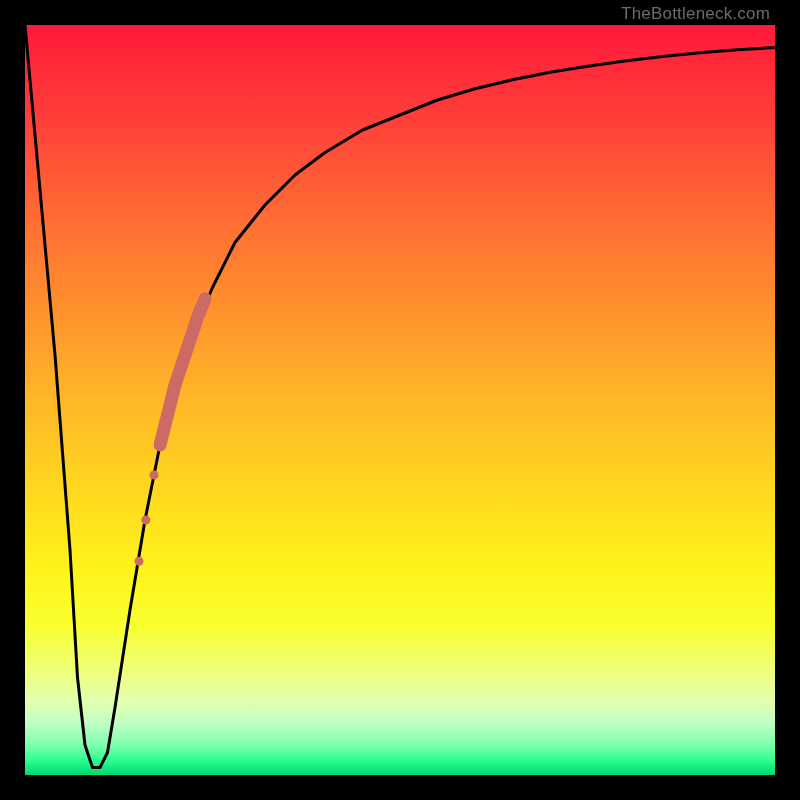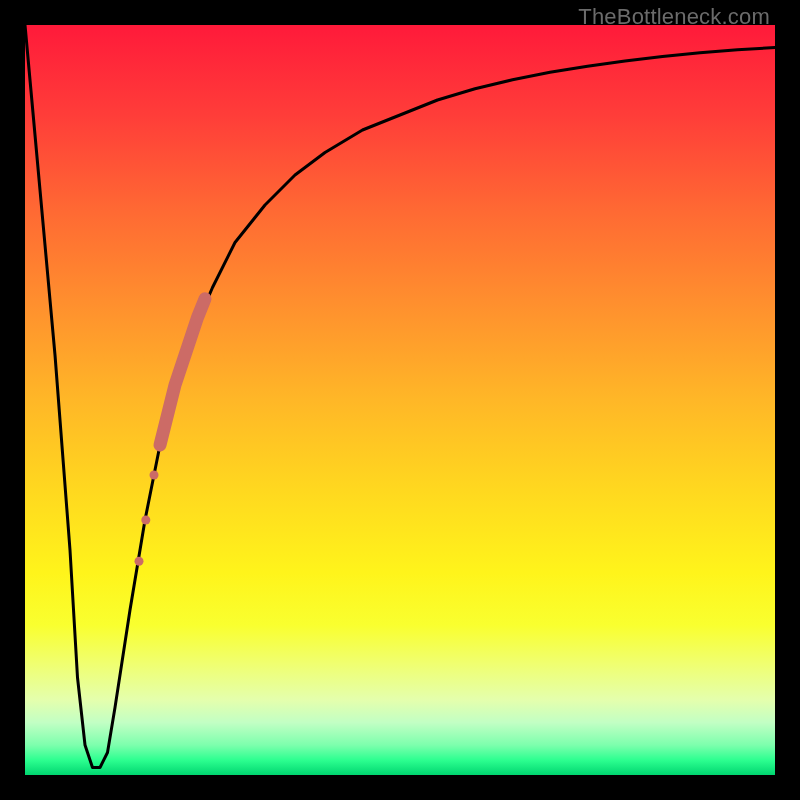--- a/index.html
+++ b/index.html
@@ -38,21 +38,21 @@
       #c2ffc4 93%,
       #7dffad 96%,
       #2dff90 98%,
       #00d670 100%
     );
   }
   .watermark {
     position: absolute;
     top: 4px;
     right: 30px;
-    font-size: 22px;
+    font-size: 17px;
     font-weight: 400;
     color: #6b6b6b;
     letter-spacing: 0.2px;
     user-select: none;
   }
   svg.overlay {
     position: absolute;
     left: 25px;
     top: 25px;
     width: 750px;

